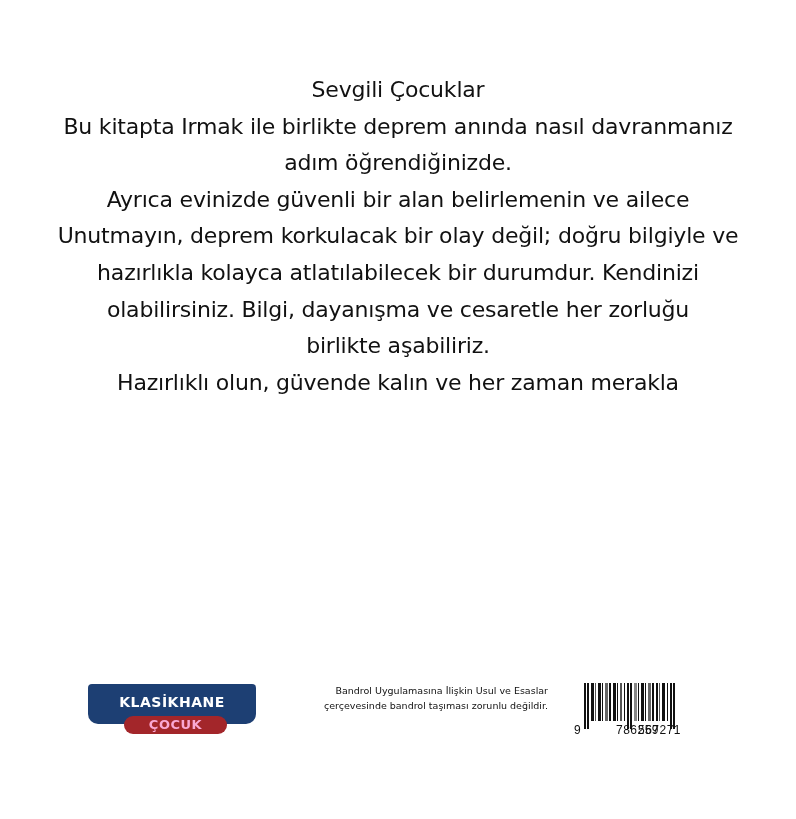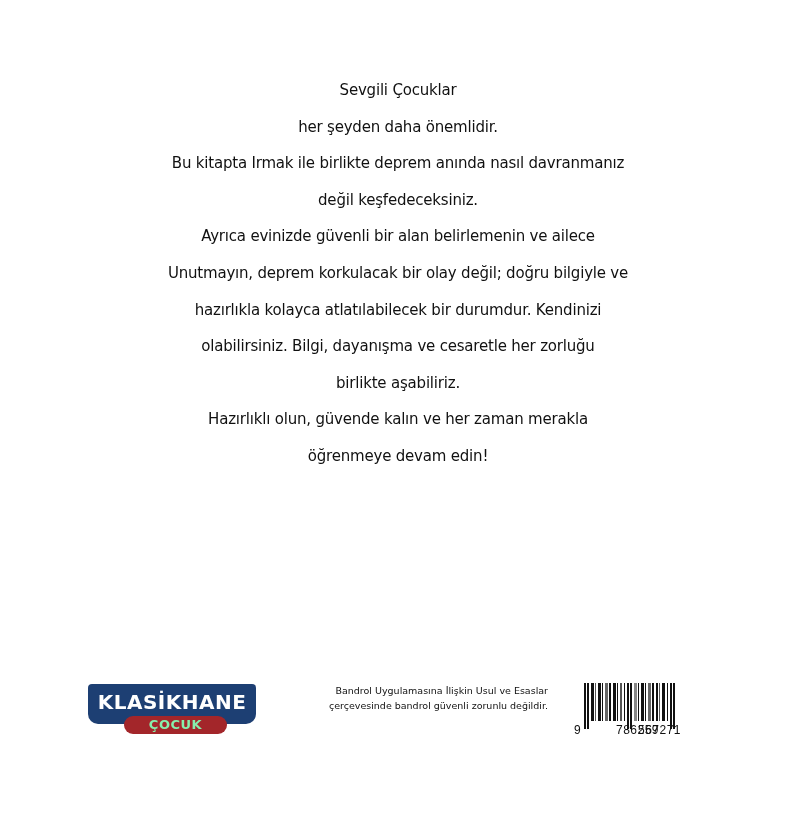--- a/index.html
+++ b/index.html
@@ -1,61 +1,59 @@
 <!DOCTYPE html>
 <html><head>
   <meta charset="utf-8">
   <style>
     html, body { margin:0; padding:0; background:#ffffff; }
     body { width:796px; height:819px; position:relative; overflow:hidden;
            font-family:"DejaVu Sans", sans-serif; color:#111; }
     .body-text { position:absolute; left:0; top:72px; width:796px; text-align:center; }
-    .line { font-size:15px; line-height:36.6px; white-space:nowrap; letter-spacing:-0.2px; }
+    .line { font-size:22px; line-height:36.6px; white-space:nowrap; letter-spacing:-0.2px; }
     .logo { position:absolute; left:88px; top:684px; width:170px; height:55px; }
     .logo-top { position:absolute; left:0; top:0; width:168px; height:40px; background:#1d3f73;
-                border-radius:4px 4px 10px 10px; color:#fff; font-weight:bold; font-size:20px;
+                border-radius:4px 4px 10px 10px; color:#fff; font-weight:bold; font-size:14px;
                 text-align:center; line-height:36px; letter-spacing:0.5px; }
     .logo-bottom { position:absolute; left:36px; top:32px; width:103px; height:18px; background:#a3262a;
-                   border-radius:9px; color:#86efac; font-weight:bold; font-size:13px; text-align:center;
+                   border-radius:9px; color:#f9a8d4; font-weight:bold; font-size:13px; text-align:center;
                    line-height:18px; letter-spacing:0.5px; }
     .bandrol { position:absolute; left:282px; top:683px; width:266px; text-align:right;
                font-size:9.5px; line-height:15px; color:#111; white-space:nowrap; }
     .barcode { position:absolute; left:574px; top:683px; width:120px; height:58px; }
     .bars { position:absolute; left:10px; top:0; width:100px; height:44px; display:flex; align-items:flex-start; }
     .bar { height:38px; }
     .bar.long { height:46px; }
     .isbn-first { position:absolute; left:0; top:40px; font-size:12px; font-family:"Liberation Sans", sans-serif; }
     .isbn-a { position:absolute; left:14px; top:40px; font-size:12px; font-family:"Liberation Sans", sans-serif; letter-spacing:0.5px;margin-left:28px; }
     .isbn-b { position:absolute; left:64px; top:40px; font-size:12px; font-family:"Liberation Sans", sans-serif; letter-spacing:0.5px; }
   </style>
 </head>
 <body>
 
 <div class="body-text">
   <div class="line">Sevgili Çocuklar</div>
-  <div class="line">her şeyden daha önemlidir.</div>
   <div class="line">Bu kitapta Irmak ile birlikte deprem anında nasıl davranmanız</div>
-  <div class="line">değil keşfedeceksiniz.</div>
+  <div class="line">adım öğrendiğinizde.</div>
   <div class="line">Ayrıca evinizde güvenli bir alan belirlemenin ve ailece</div>
   <div class="line">Unutmayın, deprem korkulacak bir olay değil; doğru bilgiyle ve</div>
   <div class="line">hazırlıkla kolayca atlatılabilecek bir durumdur. Kendinizi</div>
   <div class="line">olabilirsiniz. Bilgi, dayanışma ve cesaretle her zorluğu</div>
   <div class="line">birlikte aşabiliriz.</div>
   <div class="line">Hazırlıklı olun, güvende kalın ve her zaman merakla</div>
-  <div class="line">öğrenmeye devam edin!</div>
 </div>
 
 <div class="logo">
   <div class="logo-top">KLASİKHANE</div>
   <div class="logo-bottom">ÇOCUK</div>
 </div>
 
 <div class="bandrol">
   <div>Bandrol Uygulamasına İlişkin Usul ve Esaslar</div>
-  <div>çerçevesinde bandrol güvenli zorunlu değildir.</div>
+  <div>çerçevesinde bandrol taşıması zorunlu değildir.</div>
 </div>
 
 <div class="barcode">
   <div class="bars">
     <div class="bar long" style="width:1.5px;background:#111;margin-right:1.5px"></div>
     <div class="bar long" style="width:1.5px;background:#111;margin-right:2px"></div>
     <div class="bar" style="width:3px;background:#111;margin-right:1px"></div>
     <div class="bar" style="width:1.5px;background:#555;margin-right:2px"></div>
     <div class="bar" style="width:2.5px;background:#111;margin-right:1.5px"></div>
     <div class="bar" style="width:1px;background:#111;margin-right:2px"></div>

